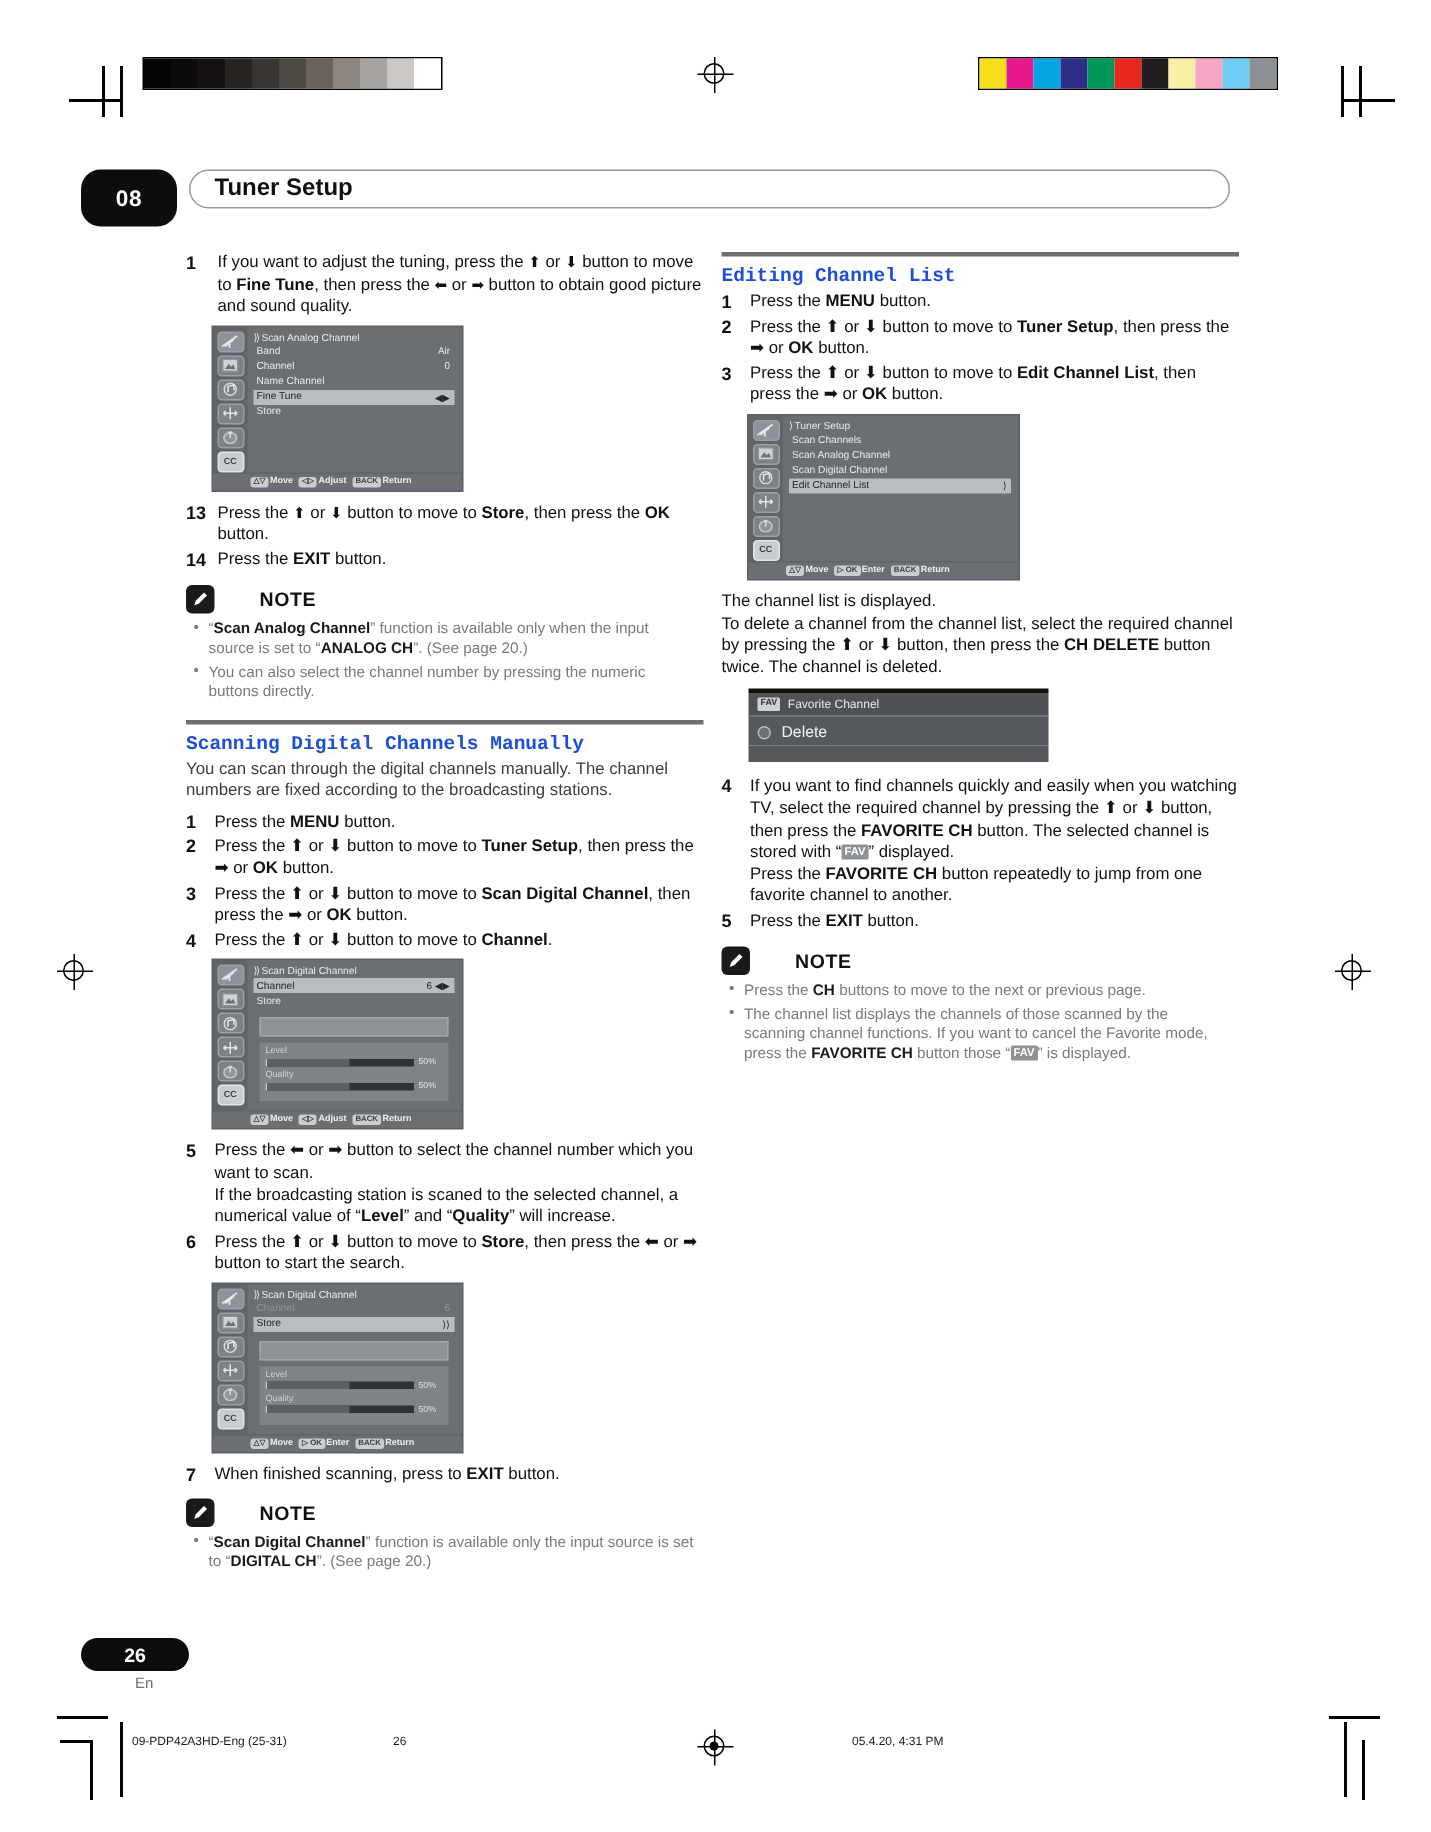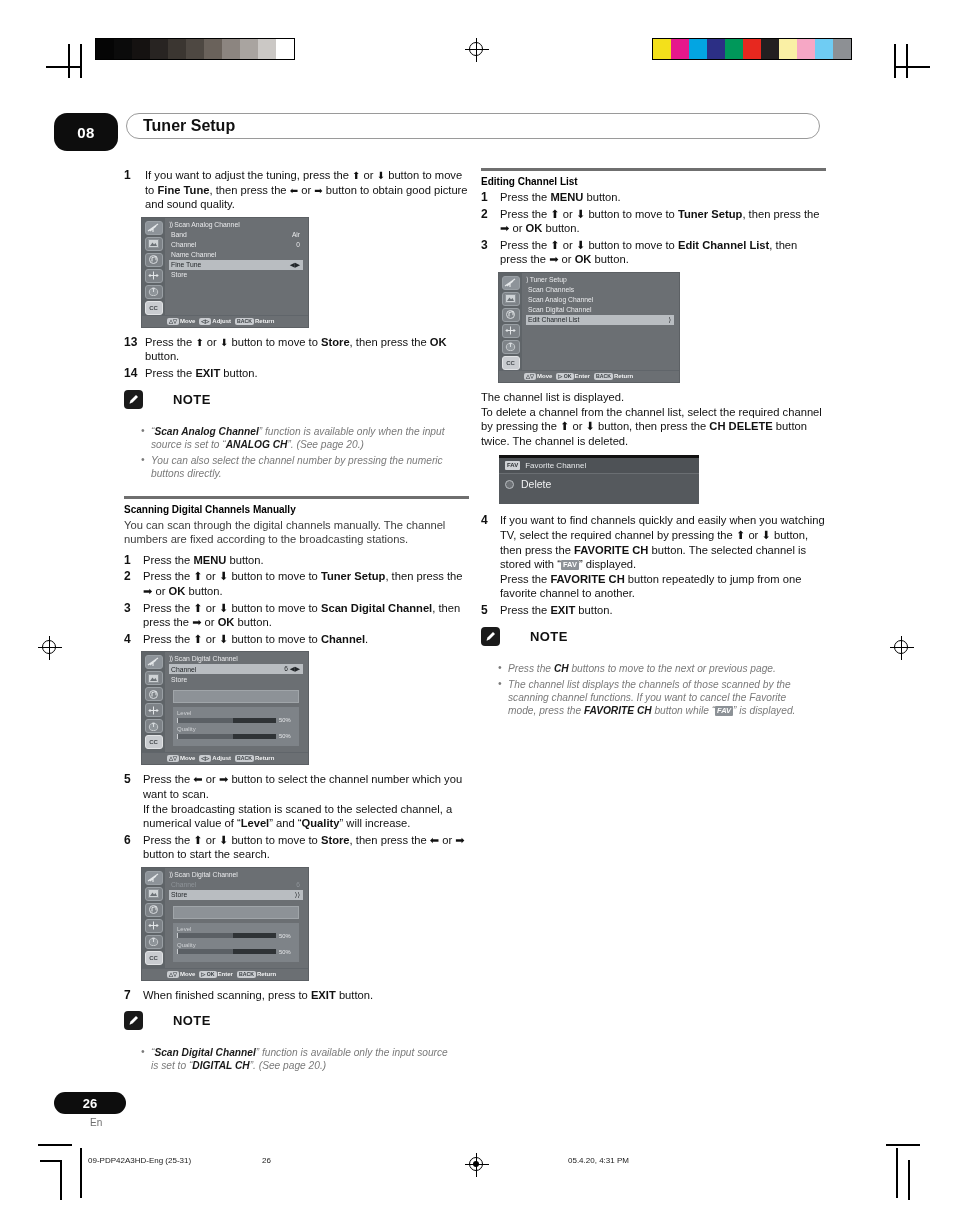--- a/index.html
+++ b/index.html
@@ -40,31 +40,31 @@
   .step{display:flex;margin-bottom:2px;font-size:11.2px;line-height:14.6px;}
   .step .num{font-weight:bold;min-width:19px;flex:0 0 19px;font-size:12px;color:#111;}
   .step .num.wide{min-width:21px;flex:0 0 21px;}
   .step .body{flex:1;}
   b{font-weight:bold;}
   .para{font-size:11.2px;line-height:14.6px;color:#3d3d3d;margin-bottom:6px;}
   .para-dark{color:#111;}
 
   
   .rule{height:3px;background:#6f6f6f;margin-bottom:5px;}
-  .sec-title{font-size:10px;font-weight:bold;margin:0 0 3px 0;color:#000000;}
+  .sec-title{font-size:13px;font-weight:bold;margin:0 0 3px 0;color:#1d4ed8;font-family:Liberation Mono, monospace;}
 
   
   .note-head{display:flex;align-items:center;margin:9px 0 4px 0;gap:21px;}
   .note-badge{
     width:19px;height:19px;background:#1a1a1a;border-radius:4px;
     display:flex;align-items:center;justify-content:center;margin-right:9px;
   }
   .note-badge svg{display:block;}
   .note-word{font-weight:bold;font-size:13px;letter-spacing:.4px;}
-  .note-list{margin:16px;padding:0;list-style:none;font-style:italic;}
+  .note-list{margin:4px;padding:0;list-style:none;}
   .note-list li{
     position:relative;padding-left:11px;font-size:10.2px;line-height:13px;
     color:#7a7a7a;margin-bottom:3px;
   }
   .note-list li:before{content:"•";position:absolute;left:1px;top:-1px;color:#7a7a7a;}
   .note-list li b{color:#1a1a1a;font-weight:bold;}
 
   
   .osd{
     position:relative;background:#6b6f73;width:166px;
@@ -610,21 +610,21 @@
     <span class="note-badge">
       <svg width="13" height="13" viewBox="0 0 13 13">
           <path d="M2.5 10.5 L3.5 7.5 L9 2 L11 4 L5.5 9.5 Z" fill="#fff"></path>
           <path d="M2.5 10.5 L3.5 9.8 L3.9 10.4 Z" fill="#bfbfbf"></path>
         </svg>
     </span>
     <span class="note-word">NOTE</span>
   </div>
   <ul class="note-list">
     <li><span>Press the </span><b>CH</b><span> buttons to move to the next or previous page.</span></li>
-    <li><span>The channel list displays the channels of those scanned by the scanning channel functions. If you want to cancel the Favorite mode, press the </span><b>FAVORITE CH</b><span> button while “</span><span class="fav-inline">FAV</span><span>” is displayed.</span></li>
+    <li><span>The channel list displays the channels of those scanned by the scanning channel functions. If you want to cancel the Favorite mode, press the </span><b>FAVORITE CH</b><span> button those “</span><span class="fav-inline">FAV</span><span>” is displayed.</span></li>
   </ul>
 </div>
 
 <div id="page-number-badge">26</div>
 <div id="page-lang">En</div>
 
 <div id="print-footer">
   <span class="f" id="footer-file">09-PDP42A3HD-Eng (25-31)</span>
   <span class="f" id="footer-page">26</span>
   <span class="f" id="footer-date">05.4.20, 4:31 PM</span>

